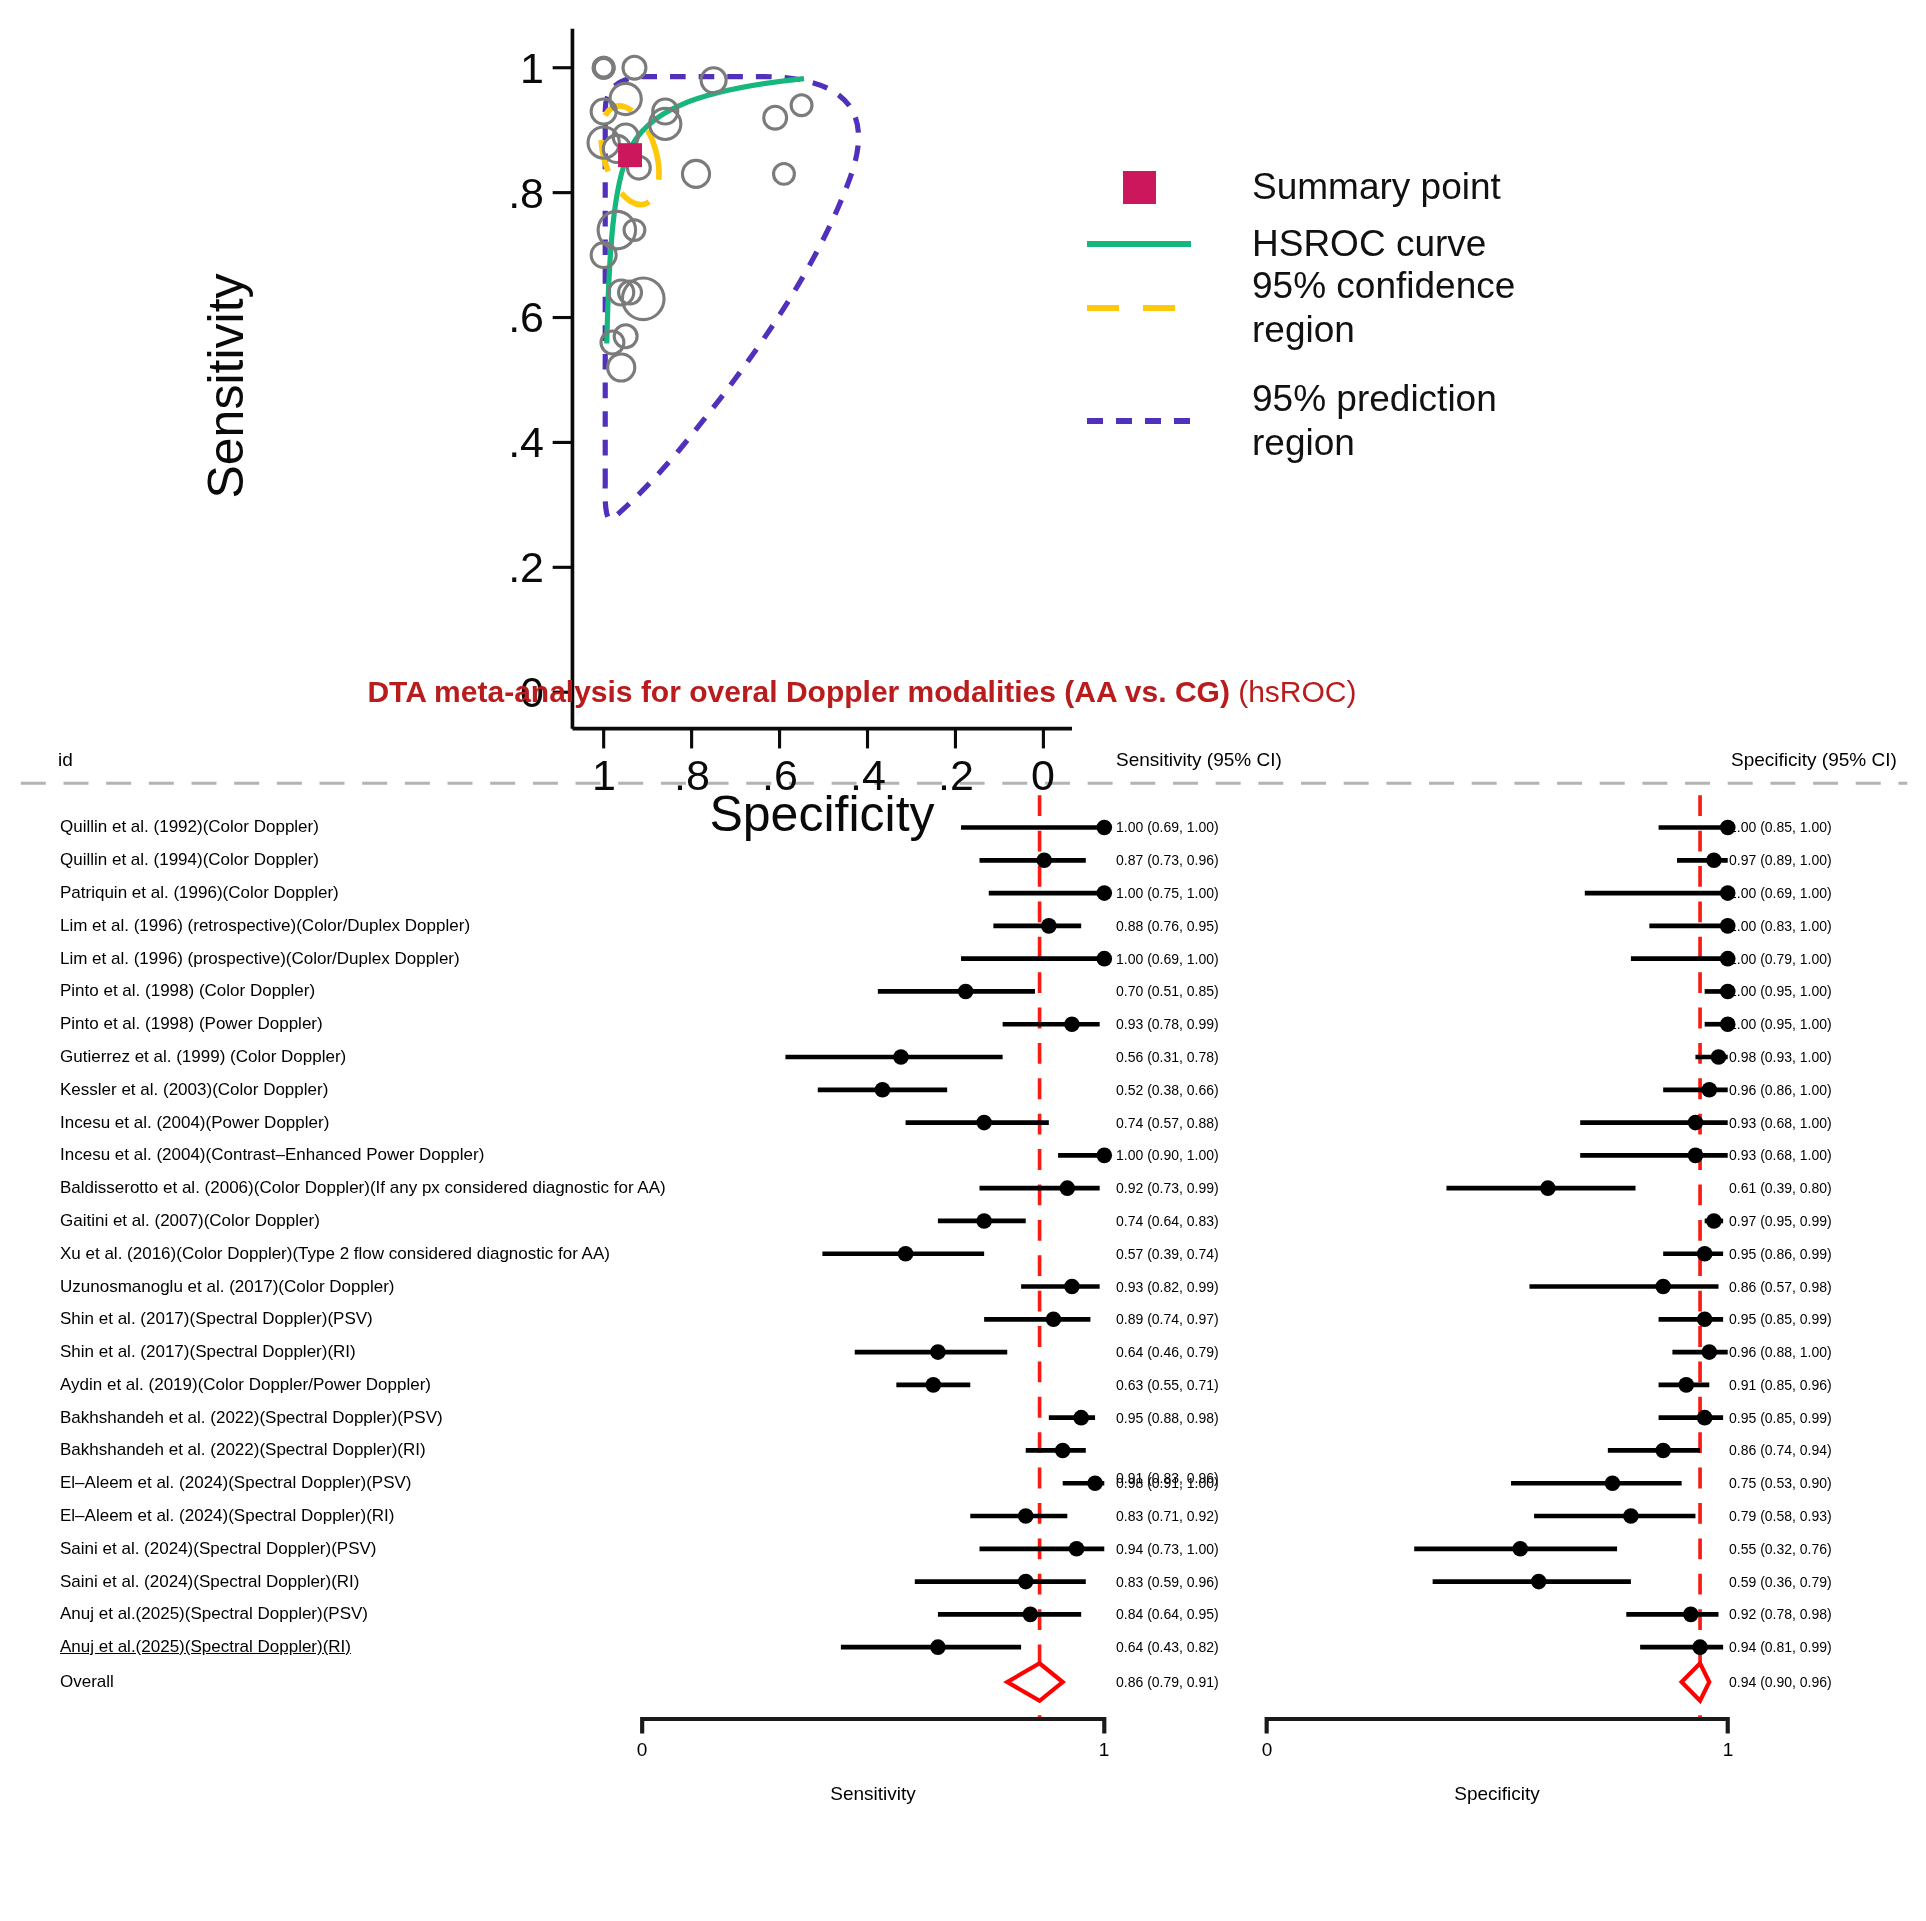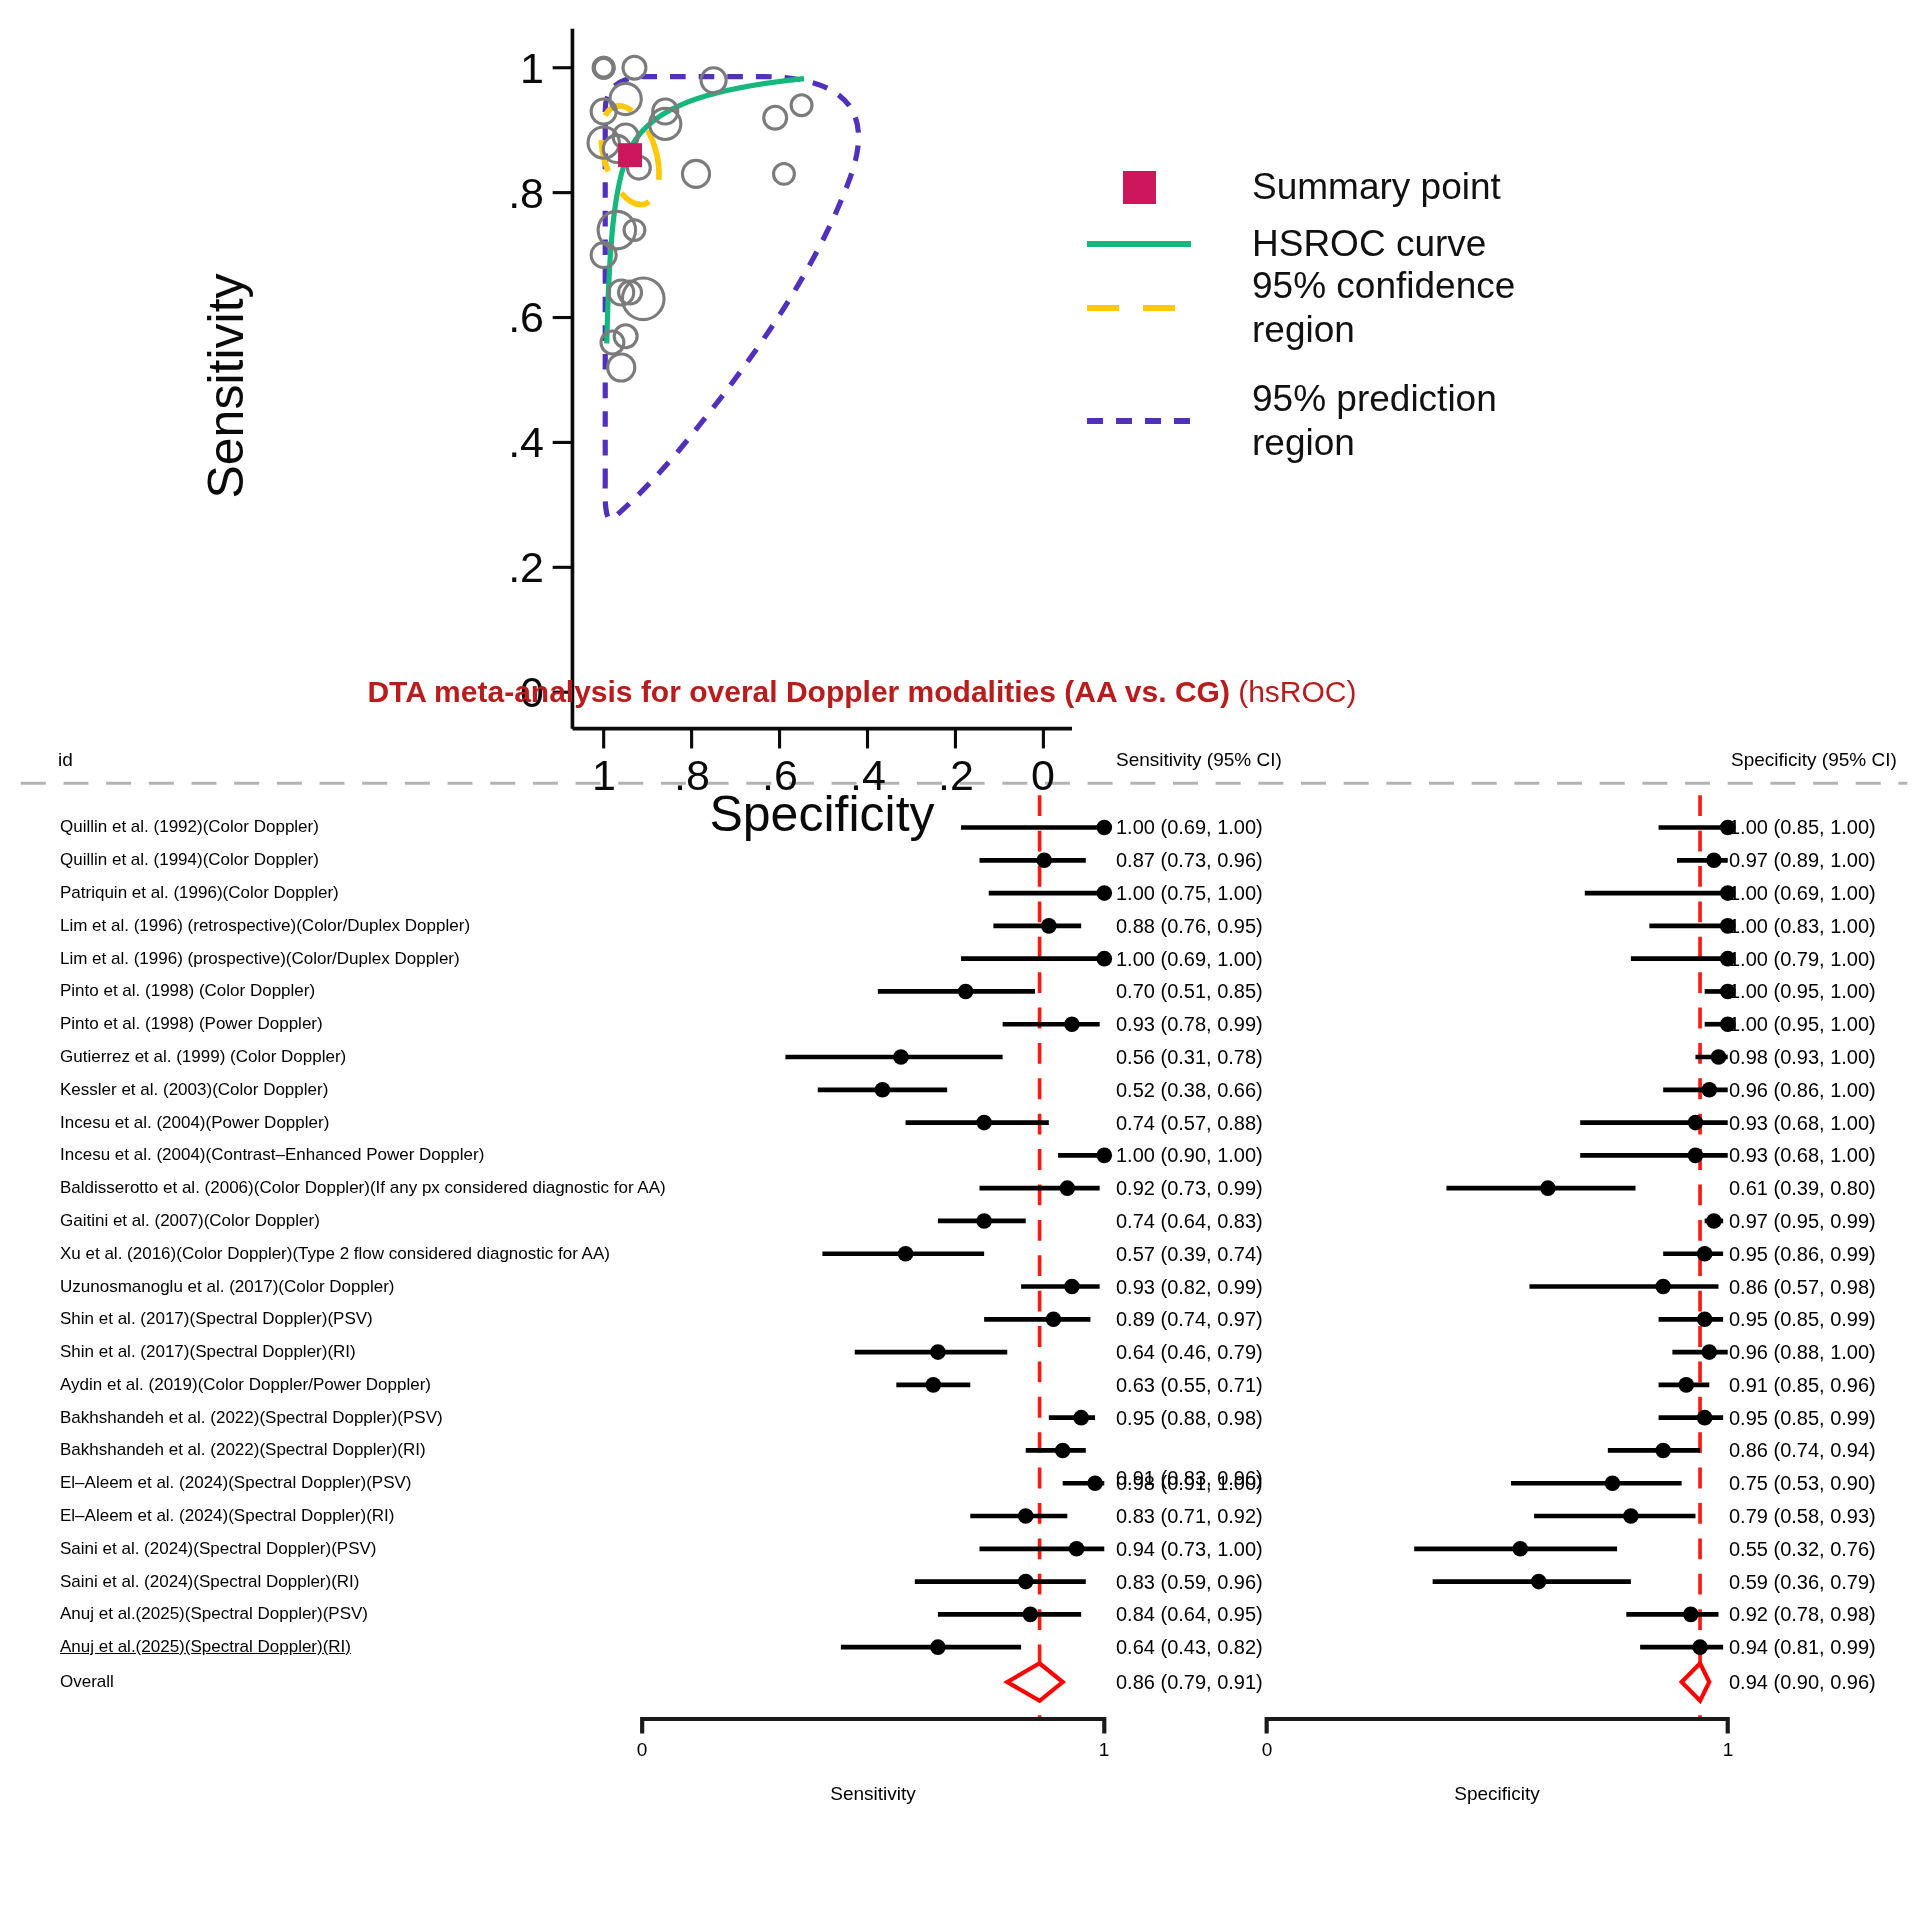--- a/index.html
+++ b/index.html
@@ -4,21 +4,21 @@
 <style>
   html,body{margin:0;padding:0;background:#ffffff;}
   body{width:1926px;height:1922px;font-family:"Liberation Sans",sans-serif;}
   #canvas{position:relative;width:1926px;height:1922px;background:#fff;overflow:hidden;}
   #gfx{position:absolute;left:0;top:0;}
   #gen{position:absolute;left:0;top:0;width:100%;height:100%;pointer-events:none;}
   .gtxt{position:absolute;white-space:nowrap;color:#000;}
   .roc-tick{font-size:43px;color:#0a0a0a;}
   .roc-axis-title{position:absolute;font-size:50px;color:#0a0a0a;white-space:nowrap;}
   .f-lbl{font-size:17px;}
-  .f-ci{font-size:20px;}
+  .f-ci{font-size:14px;}
   .f-hdr{font-size:19px;}
   .f-axlbl{font-size:19px;}
   .f-axttl{font-size:19px;}
   .sec-title{position:absolute;left:0;width:1724px;text-align:center;font-size:30px;color:#b91c1c;transform:translateY(-50%);white-space:nowrap;}
   .sec-title .main{font-weight:bold;}
   .sec-title .suffix{font-weight:normal;margin-left:8.3px;}
   #legend{position:absolute;left:1087px;top:0;width:651px;height:520px;}
   .litem{position:absolute;left:0;display:flex;align-items:center;transform:translateY(-50%);}
   .lmark{width:104px;display:flex;justify-content:center;align-items:center;flex:0 0 104px;}
   .llabel{margin-left:61px;width:333px;font-size:37px;line-height:44px;color:#111;white-space:normal;}

